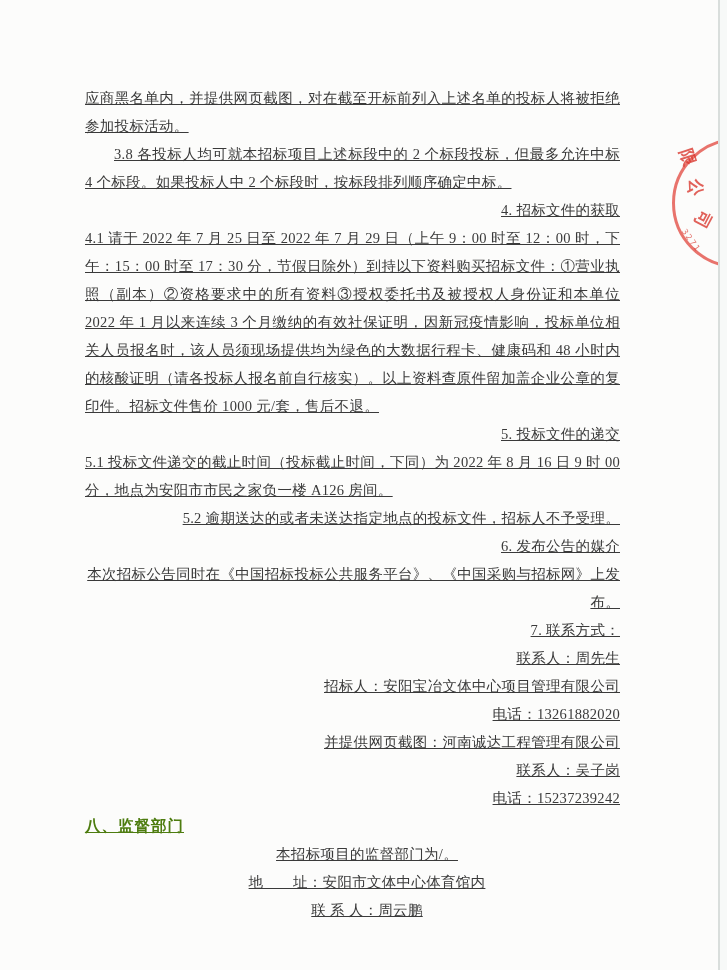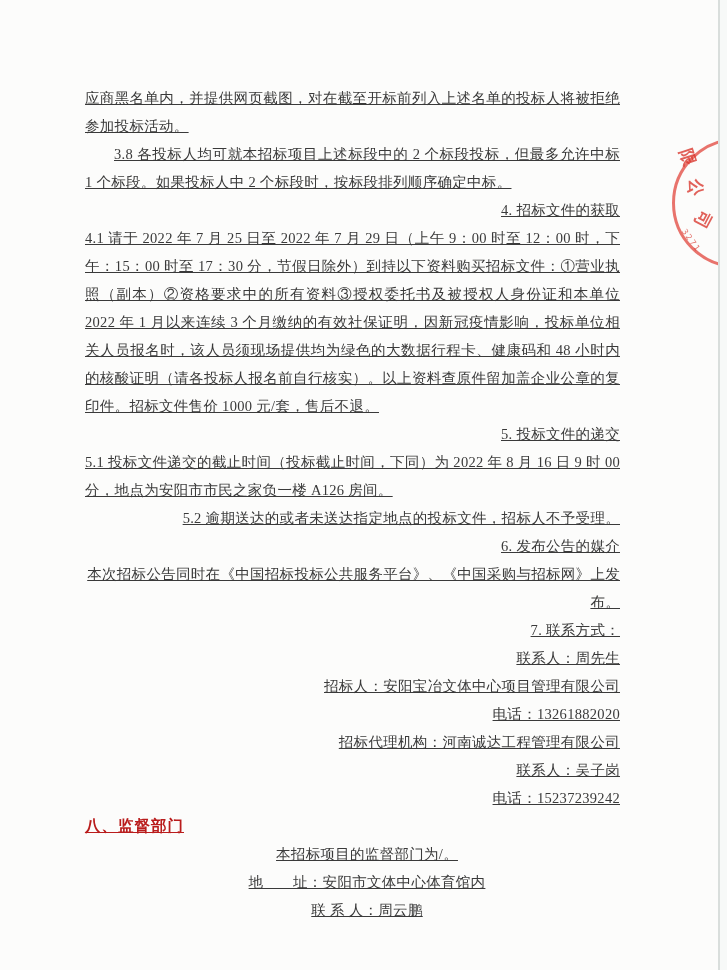--- a/index.html
+++ b/index.html
@@ -27,21 +27,21 @@
     position:absolute;left:85px;top:84px;width:535px;
     font-size:14.5px;line-height:28px;
     color:#3a3a3a;
     text-align:justify;
     letter-spacing:0.3px;
   }
   .content p{margin:0;text-decoration:underline;}
   .indent-first{text-indent:2em;}
   .indent-line{text-indent:2em;text-align:center;}
   .sec-heading{
-    font-weight:bold;font-size:15.5px;color:#b91c1c;
+    font-weight:bold;font-size:15.5px;color:#4d7c0f;
     text-align:left;letter-spacing:1px;
   }
   .single{text-align:right;}
   
   .stamp{position:absolute;left:0;top:0;width:727px;height:970px;pointer-events:none;}
   .seal-circle{
     position:absolute;left:672px;top:138px;
     width:130px;height:130px;
     border:3.5px solid rgba(225,62,52,0.72);
     border-radius:50%;
@@ -65,33 +65,33 @@
     font-family:"DejaVu Sans",sans-serif;
   }
 </style>
 </head>
 <body>
 
 <div class="page">
 
   <div class="content">
     <p>应商黑名单内，并提供网页截图，对在截至开标前列入上述名单的投标人将被拒绝参加投标活动。</p>
-    <p class="indent-first">3.8 各投标人均可就本招标项目上述标段中的 2 个标段投标，但最多允许中标 1 个标段。如果投标人中 2 个标段时，按标段排列顺序确定中标。</p>
+    <p class="indent-first">3.8 各投标人均可就本招标项目上述标段中的 2 个标段投标，但最多允许中标 4 个标段。如果投标人中 2 个标段时，按标段排列顺序确定中标。</p>
     <p class="single">4. 招标文件的获取</p>
     <p>4.1 请于 2022 年 7 月 25 日至 2022 年 7 月 29 日（上午 9：00 时至 12：00 时，下午：15：00 时至 17：30 分，节假日除外）到持以下资料购买招标文件：①营业执照（副本）②资格要求中的所有资料③授权委托书及被授权人身份证和本单位 2022 年 1 月以来连续 3 个月缴纳的有效社保证明，因新冠疫情影响，投标单位相关人员报名时，该人员须现场提供均为绿色的大数据行程卡、健康码和 48 小时内的核酸证明（请各投标人报名前自行核实）。以上资料查原件留加盖企业公章的复印件。招标文件售价 1000 元/套，售后不退。</p>
     <p class="single">5. 投标文件的递交</p>
     <p>5.1 投标文件递交的截止时间（投标截止时间，下同）为 2022 年 8 月 16 日 9 时 00 分，地点为安阳市市民之家负一楼 A126 房间。</p>
     <p class="single">5.2 逾期送达的或者未送达指定地点的投标文件，招标人不予受理。</p>
     <p class="single">6. 发布公告的媒介</p>
     <p class="single">本次招标公告同时在《中国招标投标公共服务平台》、《中国采购与招标网》上发布。</p>
     <p class="single">7. 联系方式：</p>
     <p class="single">联系人：周先生</p>
     <p class="single">招标人：安阳宝冶文体中心项目管理有限公司</p>
     <p class="single">电话：13261882020</p>
-    <p class="single">招标代理机构：河南诚达工程管理有限公司</p>
+    <p class="single">并提供网页截图：河南诚达工程管理有限公司</p>
     <p class="single">联系人：吴子岗</p>
     <p class="single">电话：15237239242</p>
     <p class="sec-heading">八、监督部门</p>
     <p class="indent-line">本招标项目的监督部门为/。</p>
     <p class="indent-line">地　　址：安阳市文体中心体育馆内</p>
     <p class="indent-line">联 系 人：周云鹏</p>
   </div>
 
   <div class="stamp">
     <div class="seal-circle"></div>

